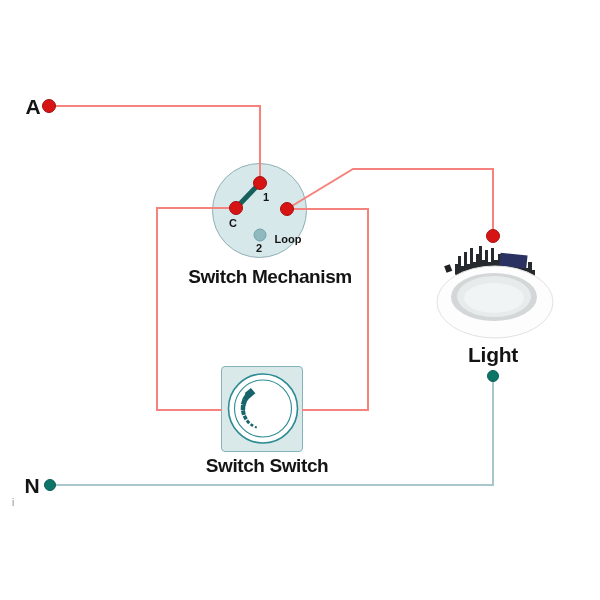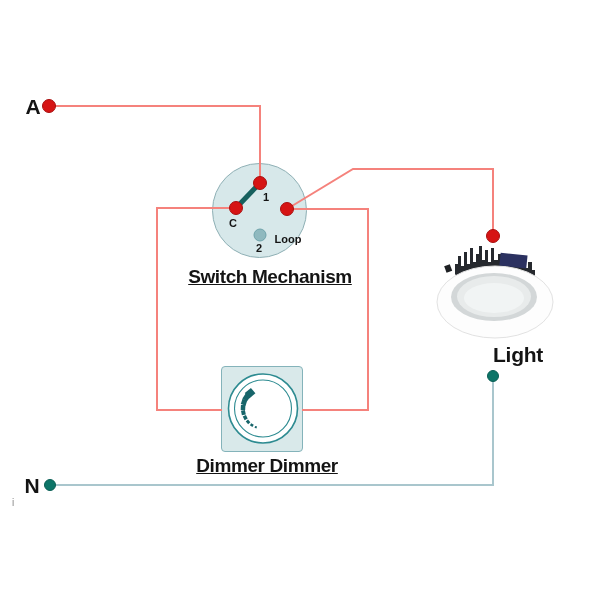--- a/index.html
+++ b/index.html
@@ -3,21 +3,21 @@
 <meta charset="utf-8">
 <style>
   html,body { margin:0; padding:0; background:#fff; }
   .canvas {
     position:relative; width:600px; height:600px; background:#ffffff;
     font-family:"Liberation Sans", sans-serif; overflow:hidden;
   }
   svg.layer { position:absolute; left:0; top:0; }
   .lbl { position:absolute; font-weight:bold; color:#141414; white-space:nowrap; }
   .lbl-main   { font-size:21px; letter-spacing:-0.3px; }
-  .lbl-cap    { font-size:19px; letter-spacing:-0.4px;text-decoration:underline; }
+  .lbl-cap    { font-size:19px; letter-spacing:-0.4px; }
   .lbl-term   { font-size:11px; }
   .ctr { transform:translateX(-50%); text-align:center; }
   .dot { position:absolute; border-radius:50%; transform:translate(-50%,-50%); box-sizing:border-box; }
   .dot-red   { width:14px; height:14px; background:#d61414; border:1.5px solid #a80f0f; }
   .dot-teal  { width:12px; height:12px; background:#0d7568; border:1px solid #0a5f55; }
   .dot-muted { width:13px; height:13px; background:#8fb9bf; border:1.5px solid #6fa3ab; }
   .switch-circle {
     position:absolute; left:212px; top:163px; width:95px; height:95px;
     border-radius:50%; background:#d7e8ea; border:1px solid #8fb0b5; box-sizing:border-box;
   }
@@ -90,17 +90,17 @@
 
   <div class="lbl lbl-main ctr" style="left:33px; top:95px;">A</div>
   <div class="lbl lbl-main ctr" style="left:32px; top:474px;">N</div>
 
   <div class="lbl lbl-term ctr" style="left:266px; top:191px;">1</div>
   <div class="lbl lbl-term ctr" style="left:233px; top:217px;">C</div>
   <div class="lbl lbl-term ctr" style="left:288px; top:233px;">Loop</div>
   <div class="lbl lbl-term ctr" style="left:259px; top:242px;">2</div>
 
   <div class="lbl lbl-cap ctr" style="left:270px; top:266px;">Switch Mechanism</div>
-  <div class="lbl lbl-cap ctr" style="left:267px; top:455px;">Dimmer Dimmer</div>
-  <div class="lbl lbl-main ctr" style="left:493px; top:343px;margin-left:25px;">Light</div>
+  <div class="lbl lbl-cap ctr" style="left:267px; top:455px;">Switch Switch</div>
+  <div class="lbl lbl-main ctr" style="left:493px; top:343px;">Light</div>
 
   <div class="stray">i</div>
 </div>
 
 </body></html>

